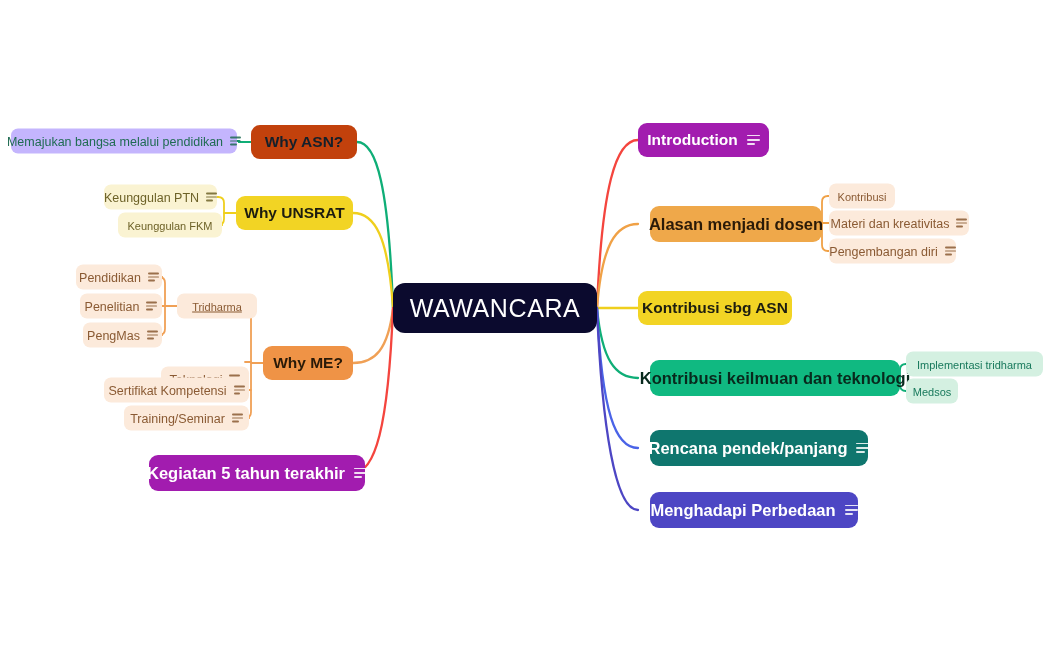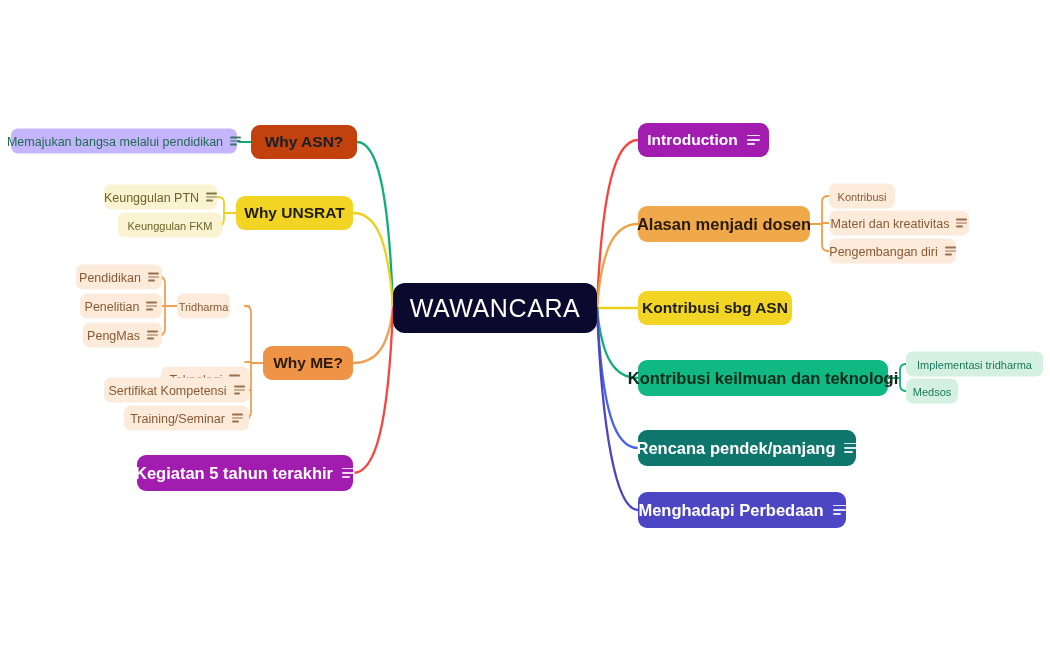--- a/index.html
+++ b/index.html
@@ -55,20 +55,21 @@
     border-radius: 9px;
     height: 34px;
     padding: 0 15px;
     font-size: 15.5px;
     font-weight: bold;
     gap: 9px;
   }
   .branch.big {
     height: 36px;
     font-size: 16.5px;
+    margin-left: 12px;
   }
 
   .leaf {
     border-radius: 7px;
     height: 25px;
     padding: 0 9px;
     font-size: 12.5px;
     font-weight: normal;
     gap: 7px;
   }
@@ -194,21 +195,21 @@
         <i></i>
         <i></i>
       </span>
     </div>
     <div class="node leaf plain p-yellow" style="left: 118px; top: 225px; width: 104px;">
       <span>Keunggulan FKM</span>
     </div>
     <div class="node branch c-orange" style="left: 263px; top: 363px; width: 90px;">
       <span>Why ME?</span>
     </div>
-    <div class="node leaf plain p-peach" style="left: 177px; top: 306px; width: 53px;">
+    <div class="node leaf plain p-peach" style="left: 177px; top: 306px; width: 80px; text-decoration: underline;">
       <span>Tridharma</span>
     </div>
     <div class="node leaf p-peach" style="left: 76px; top: 277px; width: 86px;">
       <span>Pendidikan</span>
       <span class="icon">
         <i></i>
         <i></i>
         <i></i>
       </span>
     </div>

